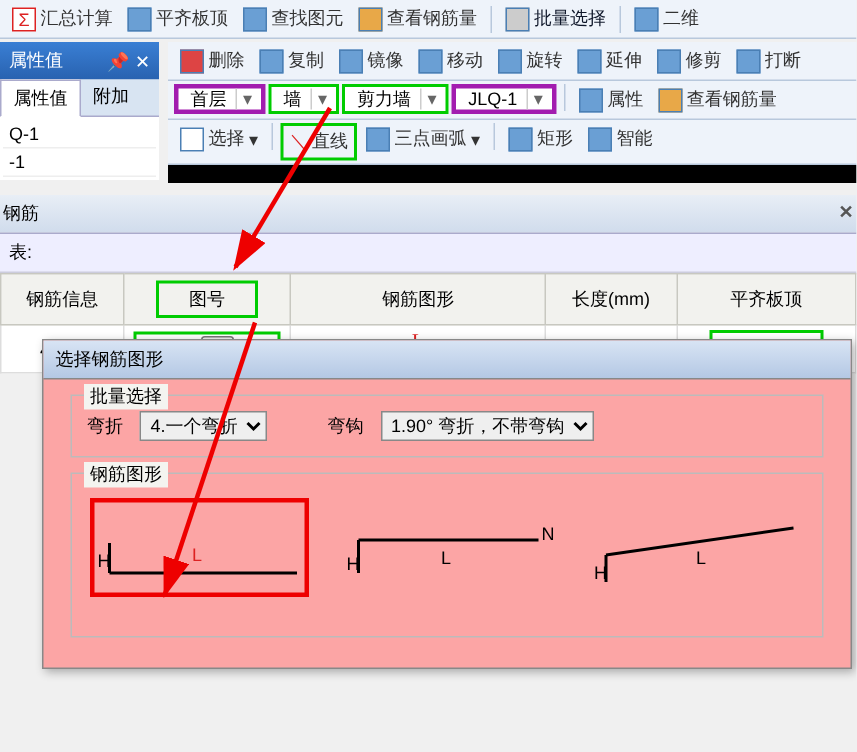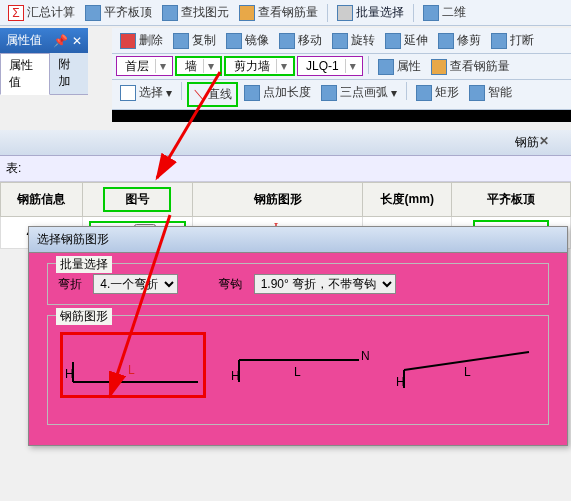--- a/index.html
+++ b/index.html
@@ -2,43 +2,43 @@
 <html><head>
 <meta charset="utf-8">
 <style>
 *{box-sizing:border-box;margin:0;padding:0;font-family:"Microsoft YaHei","SimSun",sans-serif;font-size:12px}
 body{background:#f0f0f0;width:571px;height:501px;overflow:hidden;position:relative}
 .toolbar{background:#eef3fa;border-bottom:1px solid #b8c8dc;display:flex;align-items:center;padding:2px 4px;gap:2px;white-space:nowrap}
 .tb-btn{display:inline-flex;align-items:center;gap:3px;padding:2px 4px;cursor:pointer;color:#333}
 .ico{width:16px;height:16px;display:inline-block;background:#6a9fd4;border:1px solid #4a7fb4}
 .ico.orange{background:#e8a848}
 .sep{width:1px;height:18px;background:#b8c8dc;margin:0 3px}
-.dd{display:inline-flex;align-items:center;border:1px solid #a21caf;background:#fff;height:20px;padding:0 2px}
+.dd{display:inline-flex;align-items:center;border:3px solid #a21caf;background:#fff;height:20px;padding:0 2px}
 .dd span{padding:0 6px}
 .dd .arr{border-left:1px solid #ccc;padding:0 4px;color:#666}
 .hl-green{border:2px solid #0c0!important}
-.left-panel{position:absolute;left:0;top:28px;width:88px;background:#e8eef6}
+.left-panel{position:absolute;left:0;top:28px;width:106px;background:#e8eef6}
 .panel-head{background:linear-gradient(#3a7fd4,#2862b0);color:#fff;padding:4px 6px;display:flex;justify-content:space-between;align-items:center}
 .tabs{display:flex;background:#d8e4f2;border-bottom:1px solid #aac}
 .tab{padding:3px 8px;cursor:pointer}
 .tab.active{background:#fff;border:1px solid #aac;border-bottom:1px solid #fff;margin-bottom:-1px}
 .panel-body{background:#fff;padding:2px}
 .prow{padding:2px 4px;border-bottom:1px solid #eee}
 .main{position:absolute;left:112px;top:28px;right:0}
 .black-strip{background:#000;height:12px}
-.sec-head{background:linear-gradient(#e8eef6,#d0dcec);padding:4px 22px;border-bottom:1px solid #aac;display:flex;justify-content:flex-end}
+.sec-head{background:linear-gradient(#e8eef6,#d0dcec);padding:4px 2px;border-bottom:1px solid #aac;display:flex;justify-content:space-between}
 .close-x{color:#555;cursor:pointer;font-weight:bold}
 .table{width:100%;border-collapse:collapse;background:#fff}
-.table th{background:#f2f2ee;border:1px solid #c8c8c0;padding:4px 6px;font-weight:bold;text-align:center}
+.table th{background:#f2f2ee;border:1px solid #c8c8c0;padding:4px 6px;font-weight:normal;text-align:center}
 .table td{border:1px solid #ddd;padding:3px 6px;text-align:center;height:26px}
 .cell-input{display:flex;align-items:center;gap:2px;border:1px solid #888;background:#fff;padding:1px}
 .cell-input input{border:none;width:40px;outline:none}
 .cell-input button{width:22px;height:18px;font-size:10px;cursor:pointer}
 .shape-L{color:#d22;font-family:serif;font-size:14px}
-.dialog{position:absolute;left:28px;top:226px;width:540px;background:#ec4899;border:1px solid #888;box-shadow:2px 2px 6px rgba(0,0,0,.3)}
+.dialog{position:absolute;left:28px;top:226px;width:540px;background:#fca5a5;border:1px solid #888;box-shadow:2px 2px 6px rgba(0,0,0,.3)}
 .dlg-title{background:linear-gradient(#d8e4f4,#b4c8e4);padding:4px 8px;border-bottom:1px solid #888}
 .dlg-tabs{display:flex;padding:4px 6px 0 6px;border-bottom:1px solid #aaa}
 .dlg-tab{padding:3px 12px;border:1px solid #aaa;background:#fff;border-bottom:1px solid #fff;margin-bottom:-1px;cursor:pointer}
 .dlg-body{padding:10px 18px}
 .group{border:1px solid #bbb;padding:10px;margin-bottom:10px;position:relative}
 .group-title{position:absolute;top:-8px;left:8px;background:#f4f4f0;padding:0 4px}
 .form-row{display:flex;align-items:center;gap:40px}
 .form-row label{margin-right:8px}
 select{border:1px solid #888;padding:1px 2px;font-size:12px}
 .shape-list{display:flex;gap:20px;padding:6px 2px}
@@ -81,20 +81,24 @@
 
 <div class="left-panel">
   <div class="panel-head">
     <span>属性值</span>
     <span style="color:#fff">📌 ✕</span>
   </div>
   <div class="tabs">
     <div class="tab active">属性值</div>
     <div class="tab">附加</div>
   </div>
+  <div class="panel-body">
+    <div class="prow">Q-1</div>
+    <div class="prow">-1</div>
+  </div>
 </div>
 
 <div class="main">
 
   <div class="toolbar row2">
     <span class="tb-btn">
         <span class="ico" style="background:#d44"></span>
         <span>删除</span>
       </span>
     <span class="tb-btn">
@@ -158,24 +162,20 @@
   <div class="toolbar row2">
     <span class="tb-btn">
         <span class="ico" style="background:#fff"></span>
         <span>选择</span>
         <span class="arr">▾</span>
       </span>
     <span class="sep"></span>
     <span class="tb-btn hl-green">
         <span style="color:#d22">＼</span>
         <span>直线</span>
-      </span>
-    <span class="tb-btn">
-        <span class="ico"></span>
-        <span>点加长度</span>
       </span>
     <span class="tb-btn">
         <span class="ico"></span>
         <span>三点画弧</span>
         <span class="arr">▾</span>
       </span>
     <span class="sep"></span>
     <span class="tb-btn">
         <span class="ico"></span>
         <span>矩形</span>

